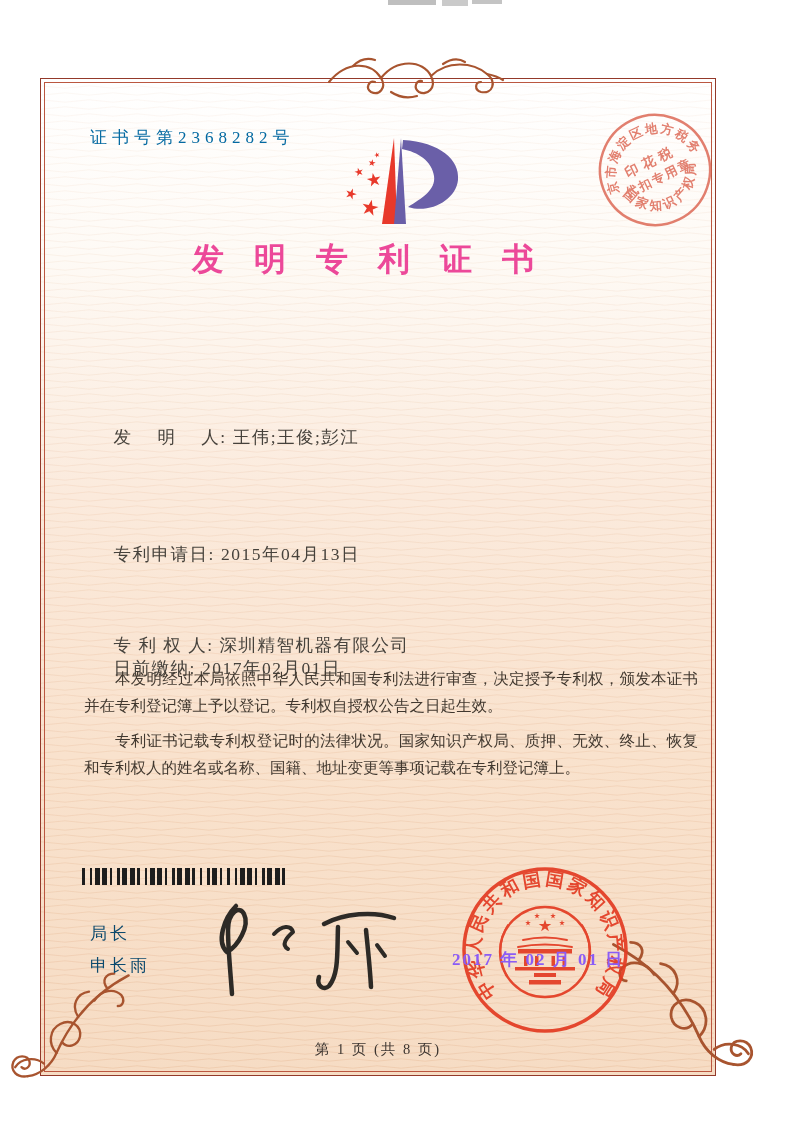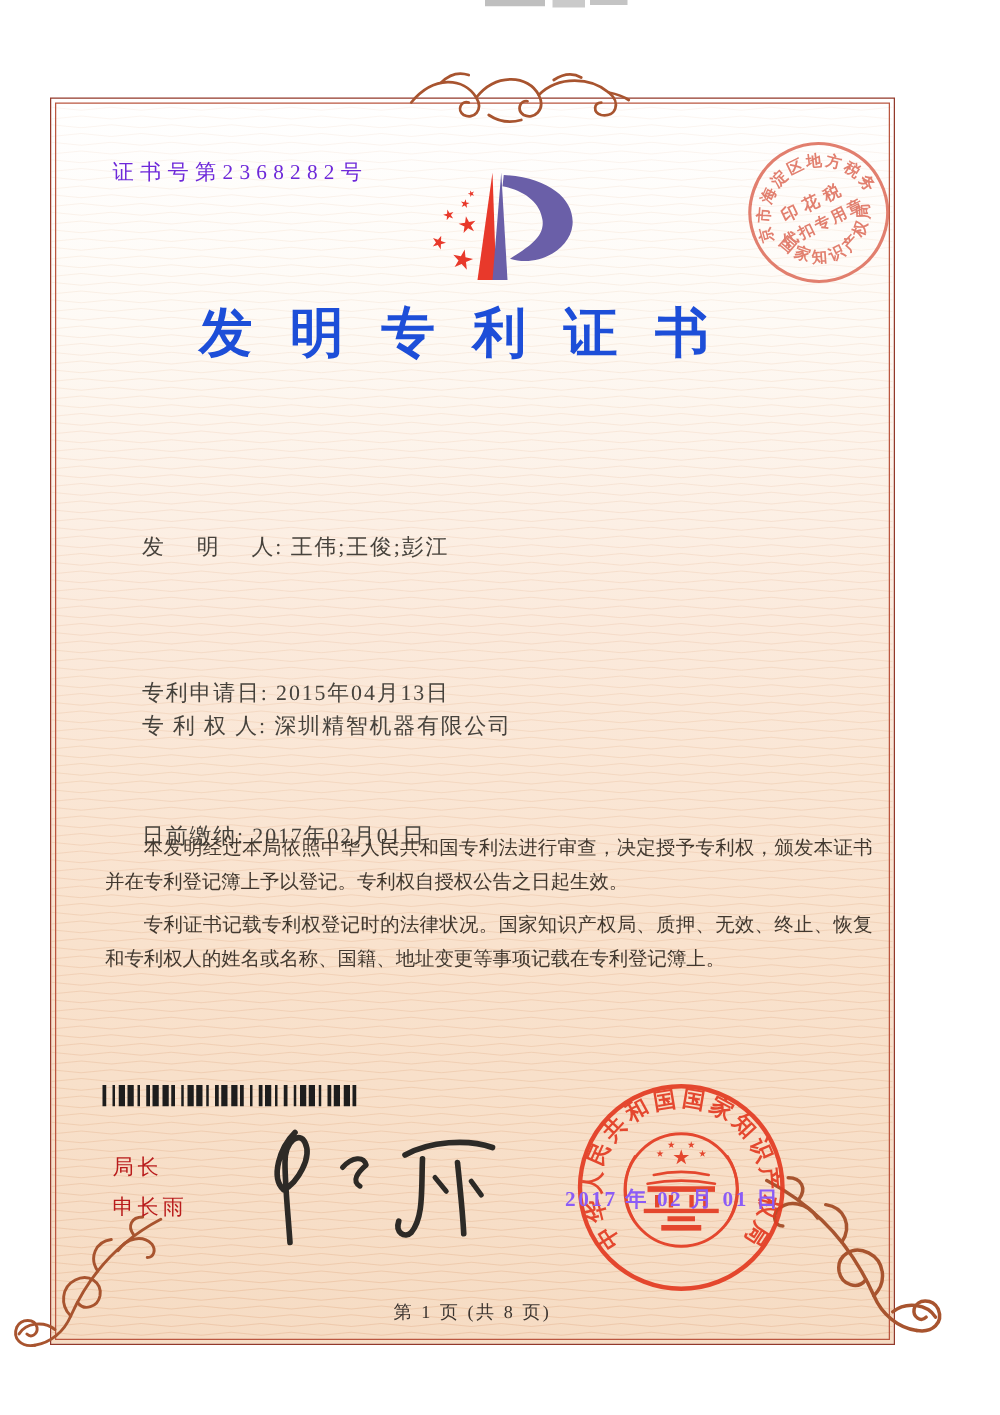--- a/index.html
+++ b/index.html
@@ -5,31 +5,31 @@
   html,body{margin:0;padding:0;background:#e8e8e8;}
   .page{position:relative;width:800px;height:1132px;background:#ffffff;overflow:hidden;
         font-family:"Liberation Serif","DejaVu Serif",serif;margin:0 auto;}
   .artifact{position:absolute;background:#8a8a8a;}
   
   .frame{position:absolute;left:40px;top:78px;width:676px;height:998px;
          border:1.5px solid #93392a;box-sizing:border-box;overflow:hidden;
          background:linear-gradient(180deg,#ffffff 0%,#fefaf5 18%,#fbeadc 42%,#f9e2cd 68%,#f6dcc4 100%);}
   .frame::after{content:"";position:absolute;inset:3px;border:1px solid #bb5740;pointer-events:none;}
   svg.waves{position:absolute;left:0;top:0;}
-  .certno{position:absolute;left:90px;top:126px;font-size:17px;letter-spacing:5px;color:#6d28d9;}
+  .certno{position:absolute;left:90px;top:126px;font-size:17px;letter-spacing:5px;color:#0369a1;}
   .title{position:absolute;left:0;top:238px;width:756px;text-align:center;
-         font-size:43px;font-weight:600;letter-spacing:30px;color:#1d4ed8;}
+         font-size:32px;font-weight:600;letter-spacing:30px;color:#ec4899;}
   .field-row{position:absolute;left:90px;font-size:17.5px;color:#46423c;letter-spacing:1.5px;white-space:pre;}
   .field-row .val{margin-left:6px;}
   .body-text{position:absolute;left:84px;top:666px;width:614px;font-size:15.5px;
              line-height:26.5px;color:#41382f;text-align:justify;}
   .body-text p{margin:0 0 9px 0;text-indent:2em;}
   .barcode{position:absolute;left:82px;top:868px;height:17px;display:flex;align-items:stretch;}
   .barcode i{display:block;height:100%;}
-  .sig-label{position:absolute;left:90px;font-size:17px;color:#b91c1c;letter-spacing:3px;
+  .sig-label{position:absolute;left:90px;font-size:17px;color:#0c4a6e;letter-spacing:3px;
              font-family:"Liberation Sans","DejaVu Sans",sans-serif;}
   .seal-date{position:absolute;left:452px;top:948px;width:210px;
              font-size:17px;letter-spacing:2px;color:#8b5cf6;font-weight:600;}
   .footer{position:absolute;left:40px;top:1040px;width:676px;text-align:center;
           font-size:14.5px;letter-spacing:2px;color:#3c3530;}
   .abs{position:absolute;}
 </style>
 </head>
 <body>
 
@@ -255,21 +255,21 @@
   </svg>
 
   <div class="title">发明专利证书</div>
 
   <div class="field-row" style="top:404px;">
     <span>发　 明　 人:</span><span class="val">王伟;王俊;彭江</span>
   </div>
   <div class="field-row" style="top:521px;">
     <span>专利申请日:</span><span class="val">2015年04月13日</span>
   </div>
-  <div class="field-row" style="top:547px;">
+  <div class="field-row" style="top:612px;">
     <span>专 利 权 人:</span><span class="val">深圳精智机器有限公司</span>
   </div>
   <div class="field-row" style="top:635px;">
     <span>日前缴纳:</span><span class="val">2017年02月01日</span>
   </div>
 
   <div class="body-text">
     <p>本发明经过本局依照中华人民共和国专利法进行审查，决定授予专利权，颁发本证书并在专利登记簿上予以登记。专利权自授权公告之日起生效。</p>
     <p>专利证书记载专利权登记时的法律状况。国家知识产权局、质押、无效、终止、恢复和专利权人的姓名或名称、国籍、地址变更等事项记载在专利登记簿上。</p>
   </div>

